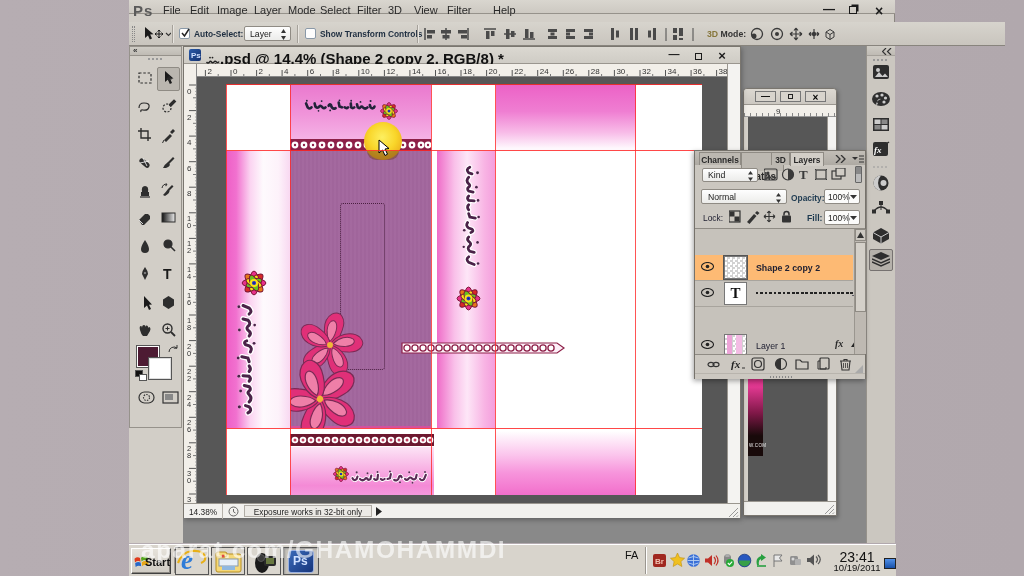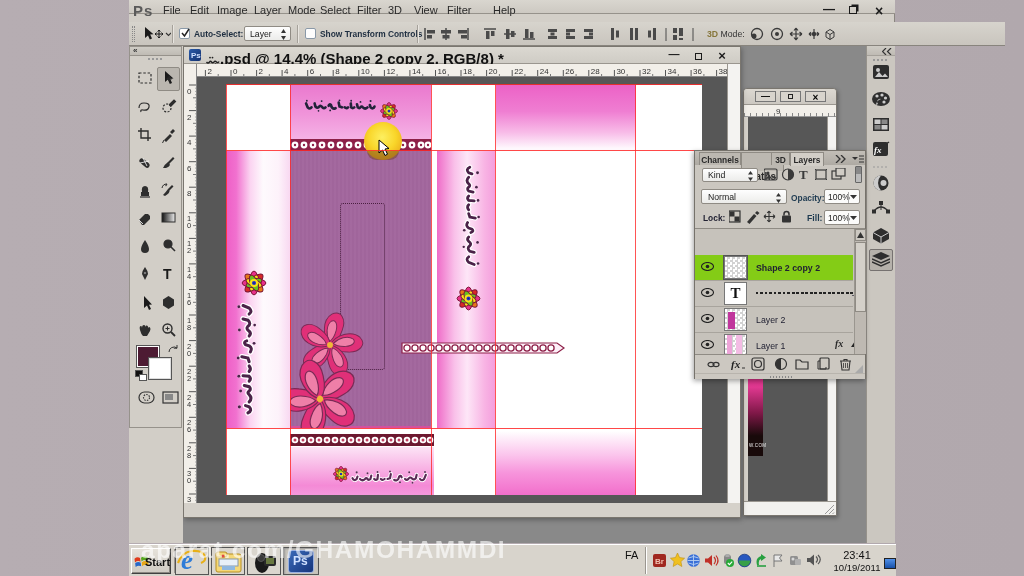--- a/index.html
+++ b/index.html
@@ -153,21 +153,21 @@
       </g>
     <path d="M243 1 v13" stroke-width="1"></path>
     <g transform="translate(248,0)">
         <rect x="2" y="1" width="4" height="5" stroke="none"></rect>
         <rect x="2" y="8" width="4" height="5" stroke="none"></rect>
         <rect x="8" y="1" width="4" height="8" stroke="none"></rect>
         <rect x="8" y="11" width="4" height="2" stroke="none"></rect>
       </g>
     <path d="M270 1 v13" stroke-width="1"></path>
   </svg>
-  <div class="abs" style="left:578px;top:7px;font-size:8.7px"><span style="color:#86763a;font-weight:bold">3D</span> <span style="color:#333;font-weight:normal">Mode:</span></div>
+  <div class="abs" style="left:578px;top:7px;font-size:8.7px"><span style="color:#86763a;font-weight:bold">3D</span> <span style="color:#333;font-weight:bold">Mode:</span></div>
   <svg class="abs" style="left:620px;top:5px" width="150" height="15" fill="none" stroke="#3a3a3a" stroke-width="1.3">
     <g>
         <circle cx="8" cy="7" r="5.5"></circle>
         <circle cx="5" cy="9" r="2.5" fill="#3a3a3a" stroke="none"></circle>
       </g>
     <g transform="translate(20,0)">
         <circle cx="8" cy="7" r="5.5"></circle>
         <circle cx="8" cy="7" r="2" fill="#3a3a3a" stroke="none"></circle>
       </g>
     <g transform="translate(39,0)" stroke-width="1.2">
@@ -808,20 +808,35 @@
     <div class="abs gv" style="left:438px;top:8px;height:410px"></div>
 
     <div class="abs" style="left:167px;top:45px;width:38px;height:38px;border-radius:50%;background:radial-gradient(circle at 48% 40%,#fdef60 0,#f9d62a 45%,#edb21c 75%,#d89a20 100%)"></div>
     <div class="abs" style="left:170px;top:74px;width:32px;height:9px;border-radius:0 0 16px 16px;background:rgba(115,68,25,0.5)"></div>
 
     <svg class="abs" style="left:180px;top:62px" width="14" height="18">
         <path d="M2 1 L2 14 L5.5 11 L8 16.5 L10.5 15.2 L8 10 L12 9.5 Z" fill="#fff" stroke="#000" stroke-width="1"></path>
       </svg>
   </div>
   <div id="vscroll"></div>
+  <div id="statusbar">
+      <span style="position:absolute;left:5px;top:3px">14.38%</span>
+<span style="position:absolute;left:38px;top:0;width:1px;height:15px;background:#b5b1aa"></span>
+<svg style="position:absolute;left:44px;top:2px" width="11" height="11">
+        <circle cx="5.5" cy="5.5" r="4.5" fill="none" stroke="#666" stroke-width="1"></circle>
+        <path d="M5.5 3 v2.8 l2 1.2" stroke="#666" stroke-width="1" fill="none"></path>
+      </svg>
+<span style="position:absolute;left:60px;top:1px;width:128px;height:12px;background:#eceae6;border:1px solid #b0aca5;text-align:center;padding-top:1px">Exposure works in 32-bit only</span>
+<svg style="position:absolute;left:191px;top:3px" width="8" height="9">
+        <path d="M1 0 L7 4.5 L1 9 Z" fill="#222"></path>
+      </svg>
+<svg style="position:absolute;right:1px;top:3px" width="11" height="11">
+        <path d="M10 1 L1 10 M10 5 L5 10 M10 8.5 L8.5 10" stroke="#999" stroke-width="1"></path>
+      </svg>
+    </div>
 </div>
 <div id="toolsdock">
   <div id="toolshead">«</div>
   <div id="toolspanel">
   <div style="position:absolute;left:18px;top:2px;width:16px;height:2px;background:repeating-linear-gradient(90deg,#999 0 2px,transparent 2px 4px)"></div>
   <div style="position:absolute;left:27px;top:11px;width:23px;height:24px;background:#bab6af;border:1px solid #8f8b84;border-radius:2px;z-index:0"></div>
   <svg style="position:relative;z-index:1" width="53" height="370" fill="none" stroke="#2e2e2e" stroke-width="1.2">
     <g transform="translate(9,16)">
           <rect x="0" y="1" width="12" height="10" stroke-dasharray="2.5 1.8"></rect>
         </g>
@@ -1027,21 +1042,21 @@
         <path d="M3.5 0 L6 3.5 H1 Z M3.5 10 L1 6.5 H6 Z" fill="#333"></path>
       </svg>
     </div>
   <div class="abs" style="left:96px;top:42px;font-size:8.4px;font-weight:bold;color:#1e3a50">Opacity:</div>
   <div class="valbox" style="left:129px;top:38px;width:36px;height:15px">
       <span style="position:absolute;left:3px;top:2px">100%</span>
       <span style="position:absolute;right:1px;top:2px;border-left:1px solid #aaa;padding:0 1px"><svg width="7" height="9">
           <path d="M0 3 L3.5 7 L7 3 Z" fill="#333"></path>
         </svg></span>
     </div>
-  <div class="abs" style="left:8px;top:62px;font-size:8.4px;font-weight:bold;color:#223">Lock:</div>
+  <div class="abs" style="left:8px;top:62px;font-size:8.4px;font-weight:normal;color:#223">Lock:</div>
   <svg class="abs" style="left:34px;top:59px" width="80" height="15" fill="#333">
     <g>
         <rect x="0" y="1" width="11" height="11" fill="none" stroke="#333" stroke-width="1.2"></rect>
         <rect x="0.5" y="1.5" width="5" height="5"></rect>
         <rect x="5.5" y="6.5" width="5" height="5"></rect>
       </g>
     <g transform="translate(17,0)">
         <path d="M1 12 l7 -8 2.5 2 -7 8 z M9 3 l2 -2 2.5 2 -2 2 z"></path>
       </g>
     <g transform="translate(34,0)" stroke="#333" stroke-width="1.1">
@@ -1053,46 +1068,36 @@
       </g>
   </svg>
   <div class="abs" style="left:112px;top:62px;font-size:8.7px;font-weight:bold;color:#1e3a50">Fill:</div>
   <div class="valbox" style="left:129px;top:59px;width:36px;height:15px">
       <span style="position:absolute;left:3px;top:2px">100%</span>
       <span style="position:absolute;right:1px;top:2px;border-left:1px solid #aaa;padding:0 1px"><svg width="7" height="9">
           <path d="M0 3 L3.5 7 L7 3 Z" fill="#333"></path>
         </svg></span>
     </div>
   <div class="abs" style="left:0;top:77px;width:170px;height:126px;background:#c6c2bb;border-top:1px solid #8f8b84;overflow:hidden">
-    <div class="lrow" style="top:26px;height:26px;background:#84cc16">
+    <div class="lrow" style="top:26px;height:26px;background:#fdba74">
         <svg class="eye">
           <ellipse cx="6.5" cy="4.5" rx="6" ry="4" fill="none" stroke="#222" stroke-width="1.1"></ellipse>
           <circle cx="6.5" cy="4.5" r="1.8" fill="#222"></circle>
         </svg>
         <div class="thumb" style="outline:1.5px solid #555"></div>
         <div class="lname" style="font-weight:bold">Shape 2 copy 2</div>
       </div>
     <div class="lrow" style="top:52px;height:26px">
         <svg class="eye">
           <ellipse cx="6.5" cy="4.5" rx="6" ry="4" fill="none" stroke="#222" stroke-width="1.1"></ellipse>
           <circle cx="6.5" cy="4.5" r="1.8" fill="#222"></circle>
         </svg>
         <div class="thumb" style="background:#fff;text-align:center"><span style="font-family:'Liberation Serif',serif;font-size:15px;font-weight:bold;color:#111;line-height:21px">T</span></div>
         <div class="lname" style="top:11px;width:100px;height:2px;background:repeating-linear-gradient(90deg,#222 0 2.5px,transparent 2.5px 4.5px)"></div>
         <div class="lname" style="left:157px;top:9px">–</div>
-      </div>
-    <div class="lrow" style="top:78px;height:26px">
-        <svg class="eye">
-          <ellipse cx="6.5" cy="4.5" rx="6" ry="4" fill="none" stroke="#222" stroke-width="1.1"></ellipse>
-          <circle cx="6.5" cy="4.5" r="1.8" fill="#222"></circle>
-        </svg>
-        <div class="thumb">
-          <div style="position:absolute;left:3px;top:3px;width:7px;height:17px;background:#c0369c"></div>
-        </div>
-        <div class="lname">Layer 2</div>
       </div>
     <div class="lrow" style="top:104px;height:26px">
         <svg class="eye">
           <ellipse cx="6.5" cy="4.5" rx="6" ry="4" fill="none" stroke="#222" stroke-width="1.1"></ellipse>
           <circle cx="6.5" cy="4.5" r="1.8" fill="#222"></circle>
         </svg>
         <div class="thumb">
           <div style="position:absolute;left:2px;top:0;width:5px;height:23px;background:#eda4d8"></div>
           <div style="position:absolute;left:11px;top:0;width:6px;height:23px;background:#f3bce4"></div>
         </div>
@@ -1225,17 +1230,17 @@
     <g transform="translate(136,1)">
         <rect x="1" y="2" width="8" height="9" rx="1.5" fill="#909090"></rect>
         <rect x="6" y="5" width="6" height="6" rx="1" fill="#b0b0b0"></rect>
         <circle cx="4" cy="5" r="1.5" fill="#d8d8d8"></circle>
       </g>
     <g transform="translate(153,0)">
         <path d="M1 5 h3 l4 -3.5 v11 L4 9 H1 z" fill="#555"></path>
         <path d="M10 3.5 q3 3 0 6 M12 2 q4.5 4.5 0 9" stroke="#555" stroke-width="1.2" fill="none"></path>
       </g>
   </svg>
-  <div class="abs" style="left:706px;top:4px;width:44px;text-align:center;font-size:11px;color:#111">23:41</div>
+  <div class="abs" style="left:706px;top:4px;width:44px;text-align:center;font-size:14px;color:#111">23:41</div>
   <div class="abs" style="left:700px;top:17px;width:56px;text-align:center;font-size:9.5px;color:#111">10/19/2011</div>
   <div class="abs" style="left:755px;top:13px;width:12px;height:11px;background:linear-gradient(#5090e8,#1850a8);border:1px solid #222"></div>
 </div>
 <div id="watermark">aparat.com/GHAMOHAMMDI</div>
 
 </body></html>

